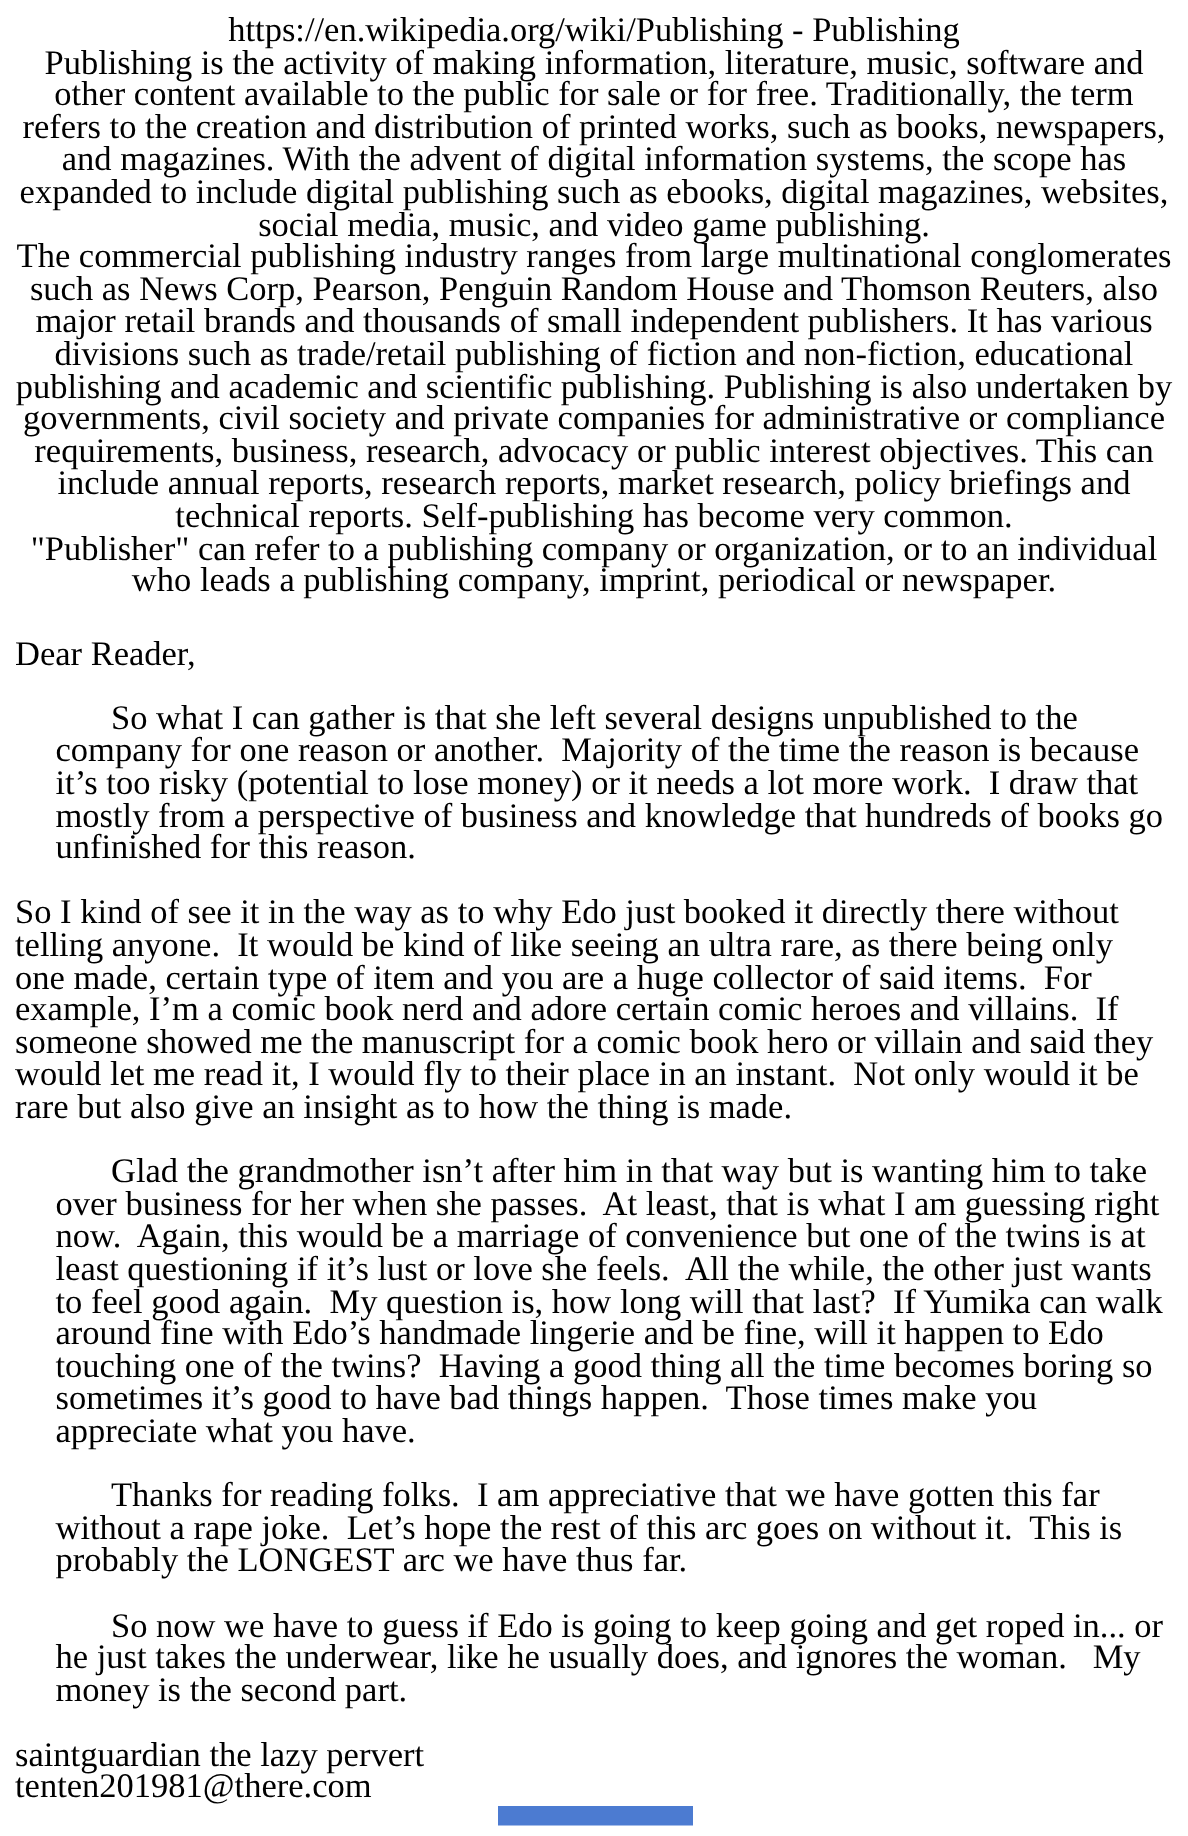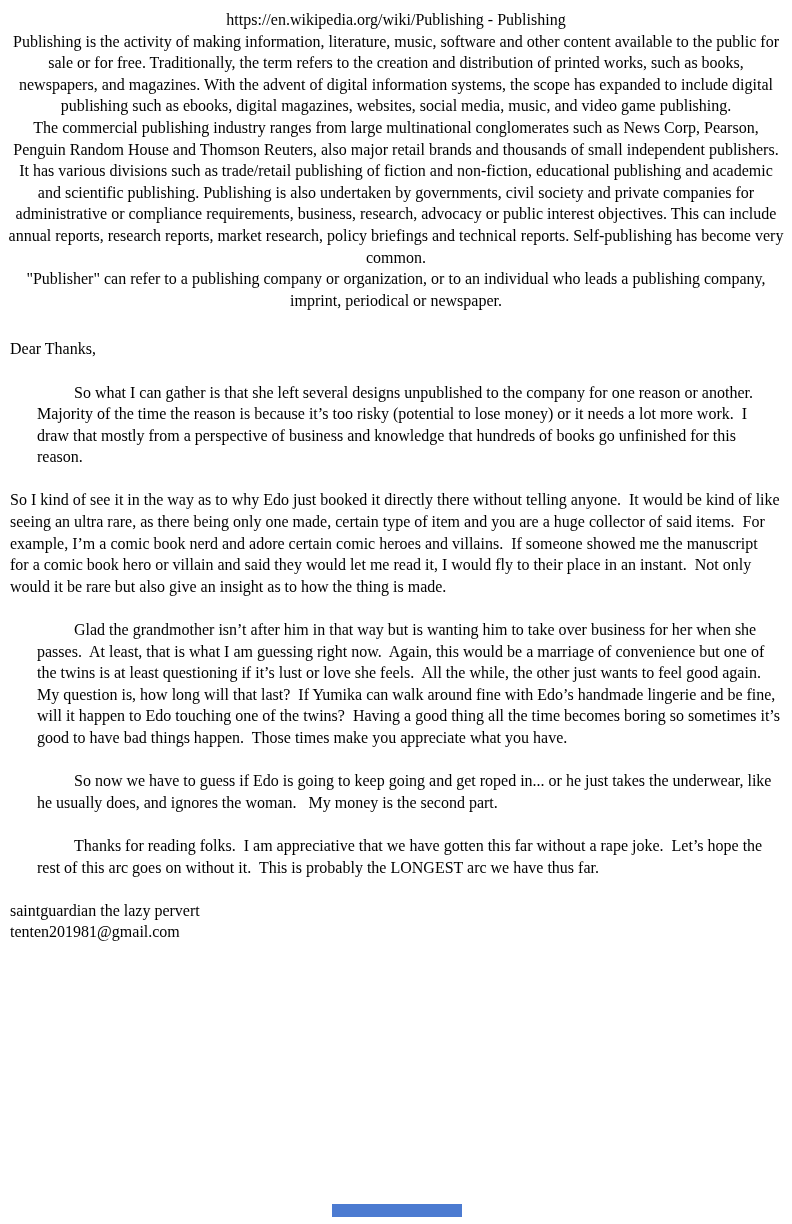--- a/index.html
+++ b/index.html
@@ -7,21 +7,21 @@
     padding: 0;
     background: #ffffff;
   }
   .page {
     position: relative;
     width: 792px;
     height: 1224px;
     background: #ffffff;
     overflow: hidden;
     font-family: "Liberation Serif", "DejaVu Serif", serif;
-    font-size: 16px;
+    font-size: 23px;
     line-height: 21.6px;
     color: #000000;
     box-sizing: border-box;
   }
   .wiki-block {
     padding: 9px 8px 0 8px;
     text-align: center;
   }
   .wiki-block p, .wiki-block .url-line {
     margin: 0;
@@ -69,27 +69,27 @@
 <div class="page">
 
   <div class="wiki-block">
     <div class="url-line">https://en.wikipedia.org/wiki/Publishing - Publishing</div>
     <p>Publishing is the activity of making information, literature, music, software and other content available to the public for sale or for free. Traditionally, the term refers to the creation and distribution of printed works, such as books, newspapers, and magazines. With the advent of digital information systems, the scope has expanded to include digital publishing such as ebooks, digital magazines, websites, social media, music, and video game publishing.</p>
     <p>The commercial publishing industry ranges from large multinational conglomerates such as News Corp, Pearson, Penguin Random House and Thomson Reuters, also major retail brands and thousands of small independent publishers. It has various divisions such as trade/retail publishing of fiction and non-fiction, educational publishing and academic and scientific publishing. Publishing is also undertaken by governments, civil society and private companies for administrative or compliance requirements, business, research, advocacy or public interest objectives. This can include annual reports, research reports, market research, policy briefings and technical reports. Self-publishing has become very common.</p>
     <p>"Publisher" can refer to a publishing company or organization, or to an individual who leads a publishing company, imprint, periodical or newspaper.</p>
   </div>
 
   <div class="letter-block">
-    <p class="salutation">Dear Thanks,</p>
+    <p class="salutation">Dear Reader,</p>
     <p class="para indent">So what I can gather is that she left several designs unpublished to the company for one reason or another.  Majority of the time the reason is because it’s too risky (potential to lose money) or it needs a lot more work.  I draw that mostly from a perspective of business and knowledge that hundreds of books go unfinished for this reason.</p>
     <p class="para">So I kind of see it in the way as to why Edo just booked it directly there without telling anyone.  It would be kind of like seeing an ultra rare, as there being only one made, certain type of item and you are a huge collector of said items.  For example, I’m a comic book nerd and adore certain comic heroes and villains.  If someone showed me the manuscript for a comic book hero or villain and said they would let me read it, I would fly to their place in an instant.  Not only would it be rare but also give an insight as to how the thing is made.</p>
     <p class="para indent">Glad the grandmother isn’t after him in that way but is wanting him to take over business for her when she passes.  At least, that is what I am guessing right now.  Again, this would be a marriage of convenience but one of the twins is at least questioning if it’s lust or love she feels.  All the while, the other just wants to feel good again.  My question is, how long will that last?  If Yumika can walk around fine with Edo’s handmade lingerie and be fine, will it happen to Edo touching one of the twins?  Having a good thing all the time becomes boring so sometimes it’s good to have bad things happen.  Those times make you appreciate what you have.</p>
+    <p class="para indent">Thanks for reading folks.  I am appreciative that we have gotten this far without a rape joke.  Let’s hope the rest of this arc goes on without it.  This is probably the LONGEST arc we have thus far.</p>
     <p class="para indent">So now we have to guess if Edo is going to keep going and get roped in... or he just takes the underwear, like he usually does, and ignores the woman.   My money is the second part.</p>
-    <p class="para indent">Thanks for reading folks.  I am appreciative that we have gotten this far without a rape joke.  Let’s hope the rest of this arc goes on without it.  This is probably the LONGEST arc we have thus far.</p>
     <div class="sig-block">
       <p class="sig-line">saintguardian the lazy pervert</p>
-      <p class="sig-line">tenten201981@gmail.com</p>
+      <p class="sig-line">tenten201981@there.com</p>
     </div>
   </div>
 
   <div class="blue-bar" style="background-color: rgb(76, 123, 209);"></div>
 
 </div>
 
 </body></html>

